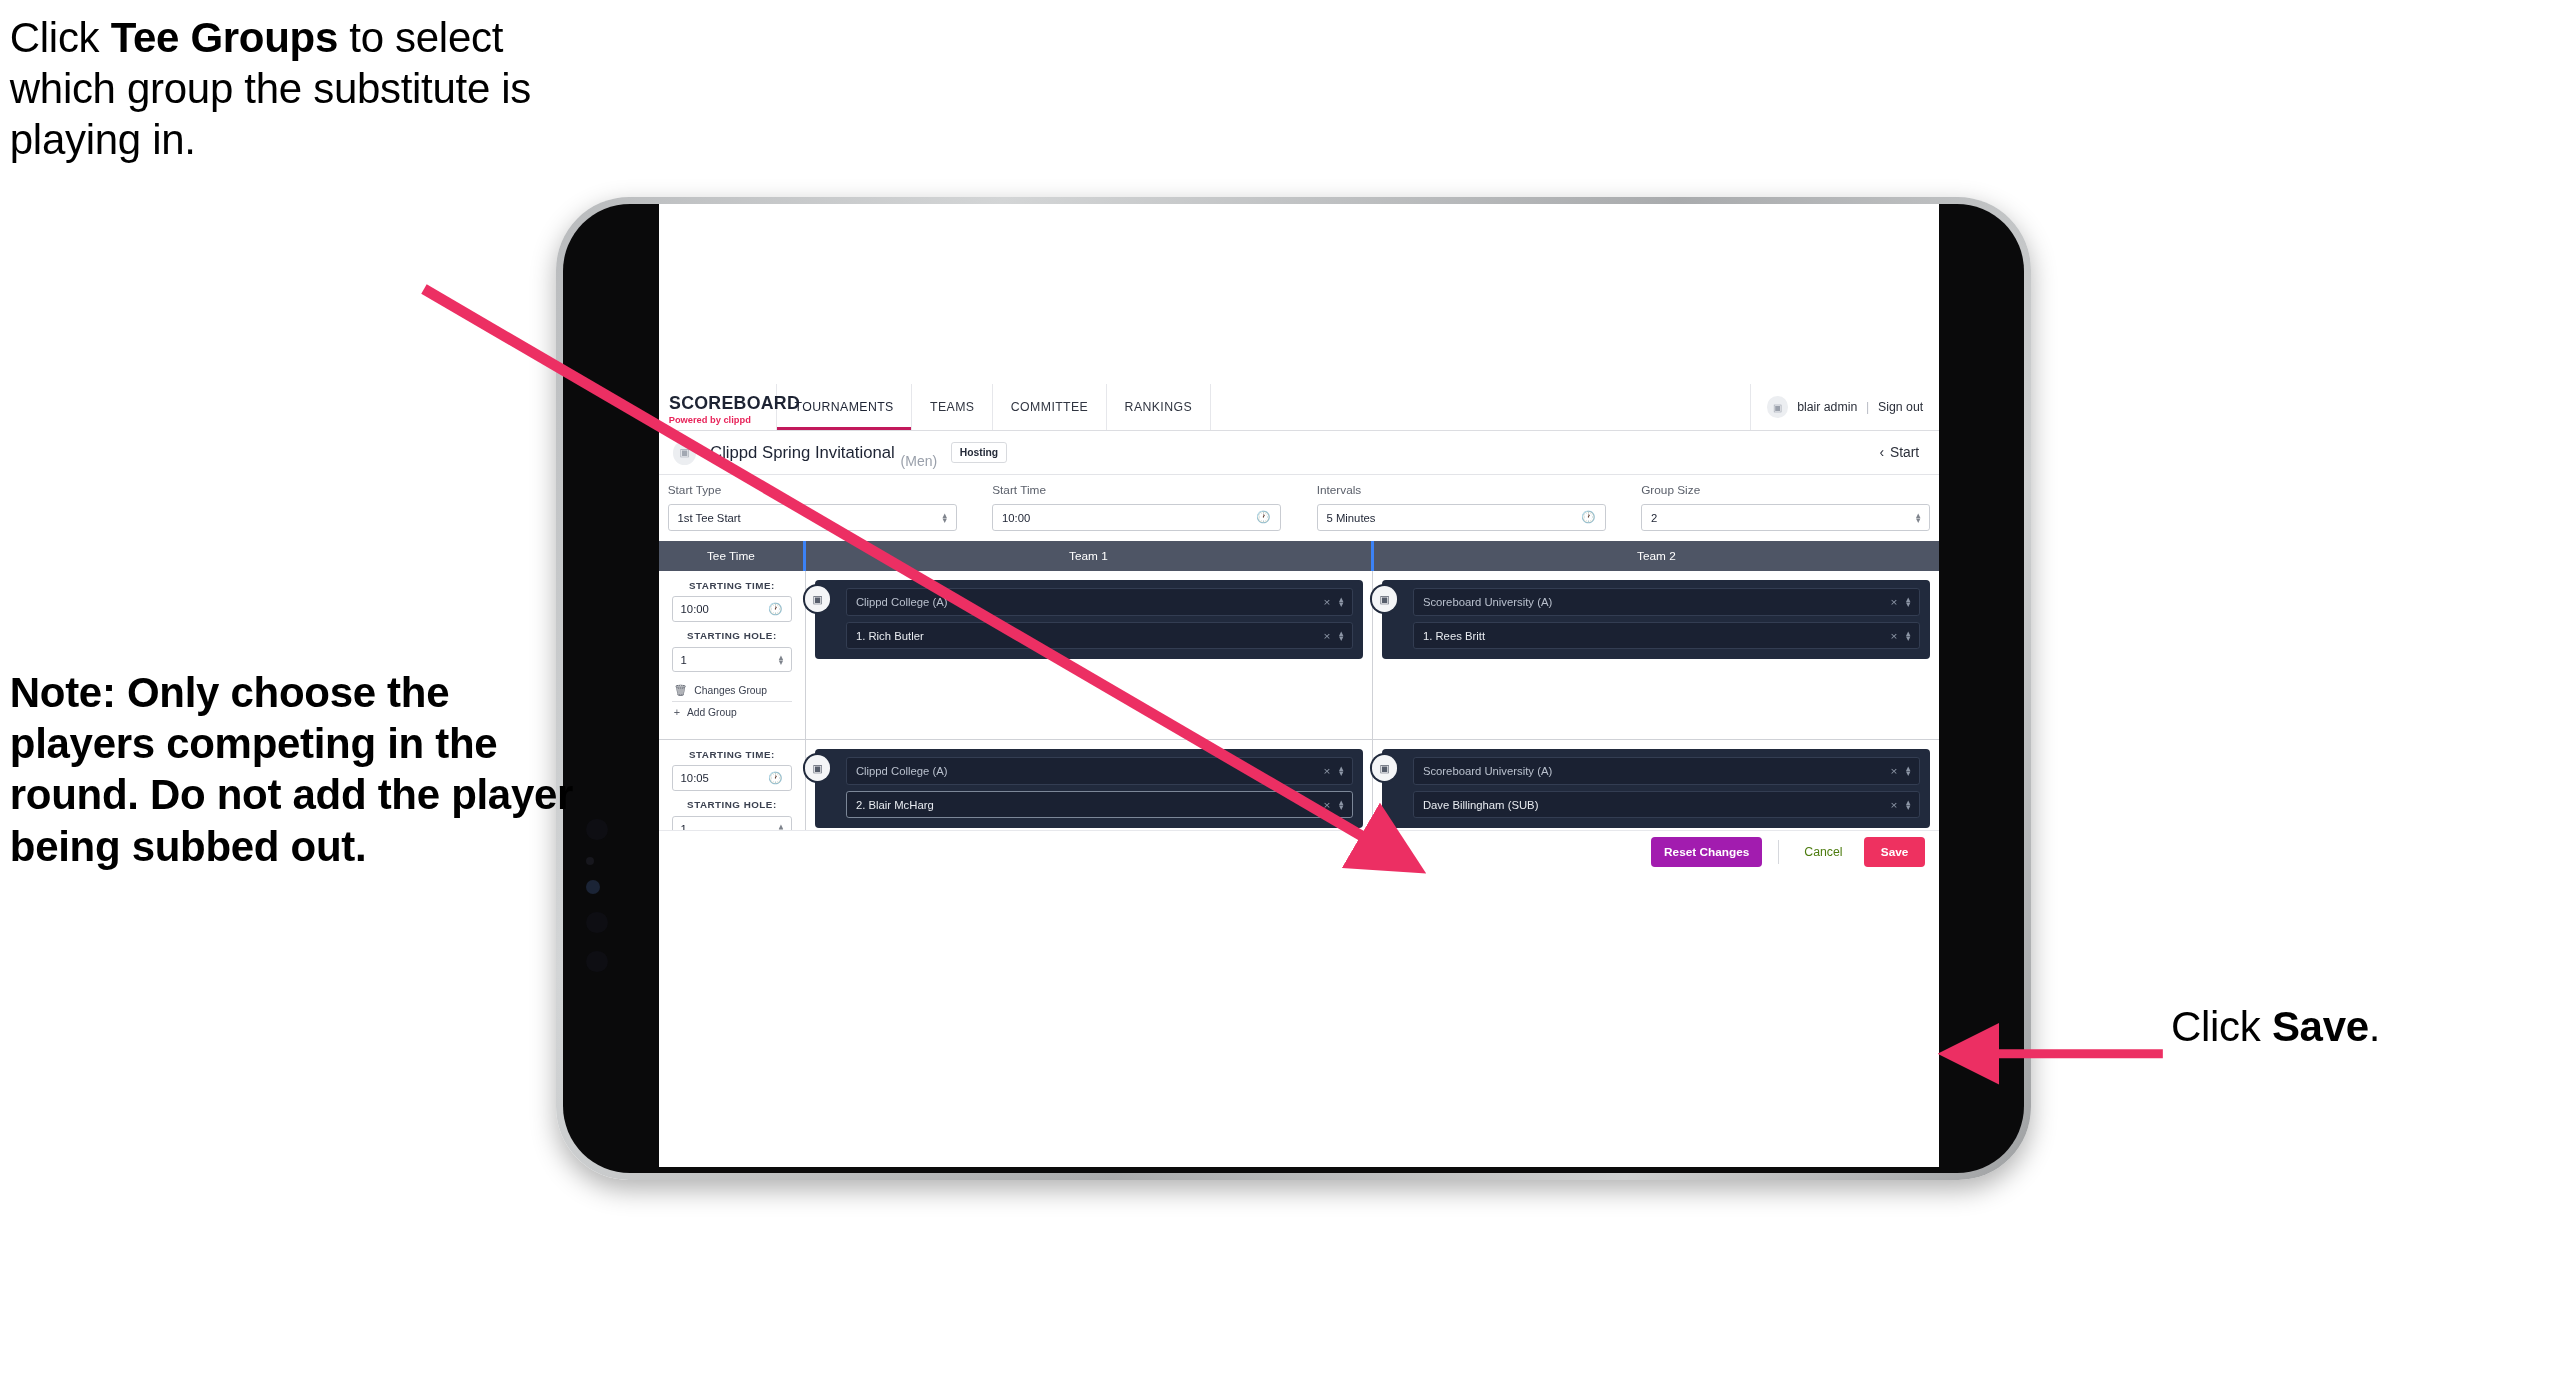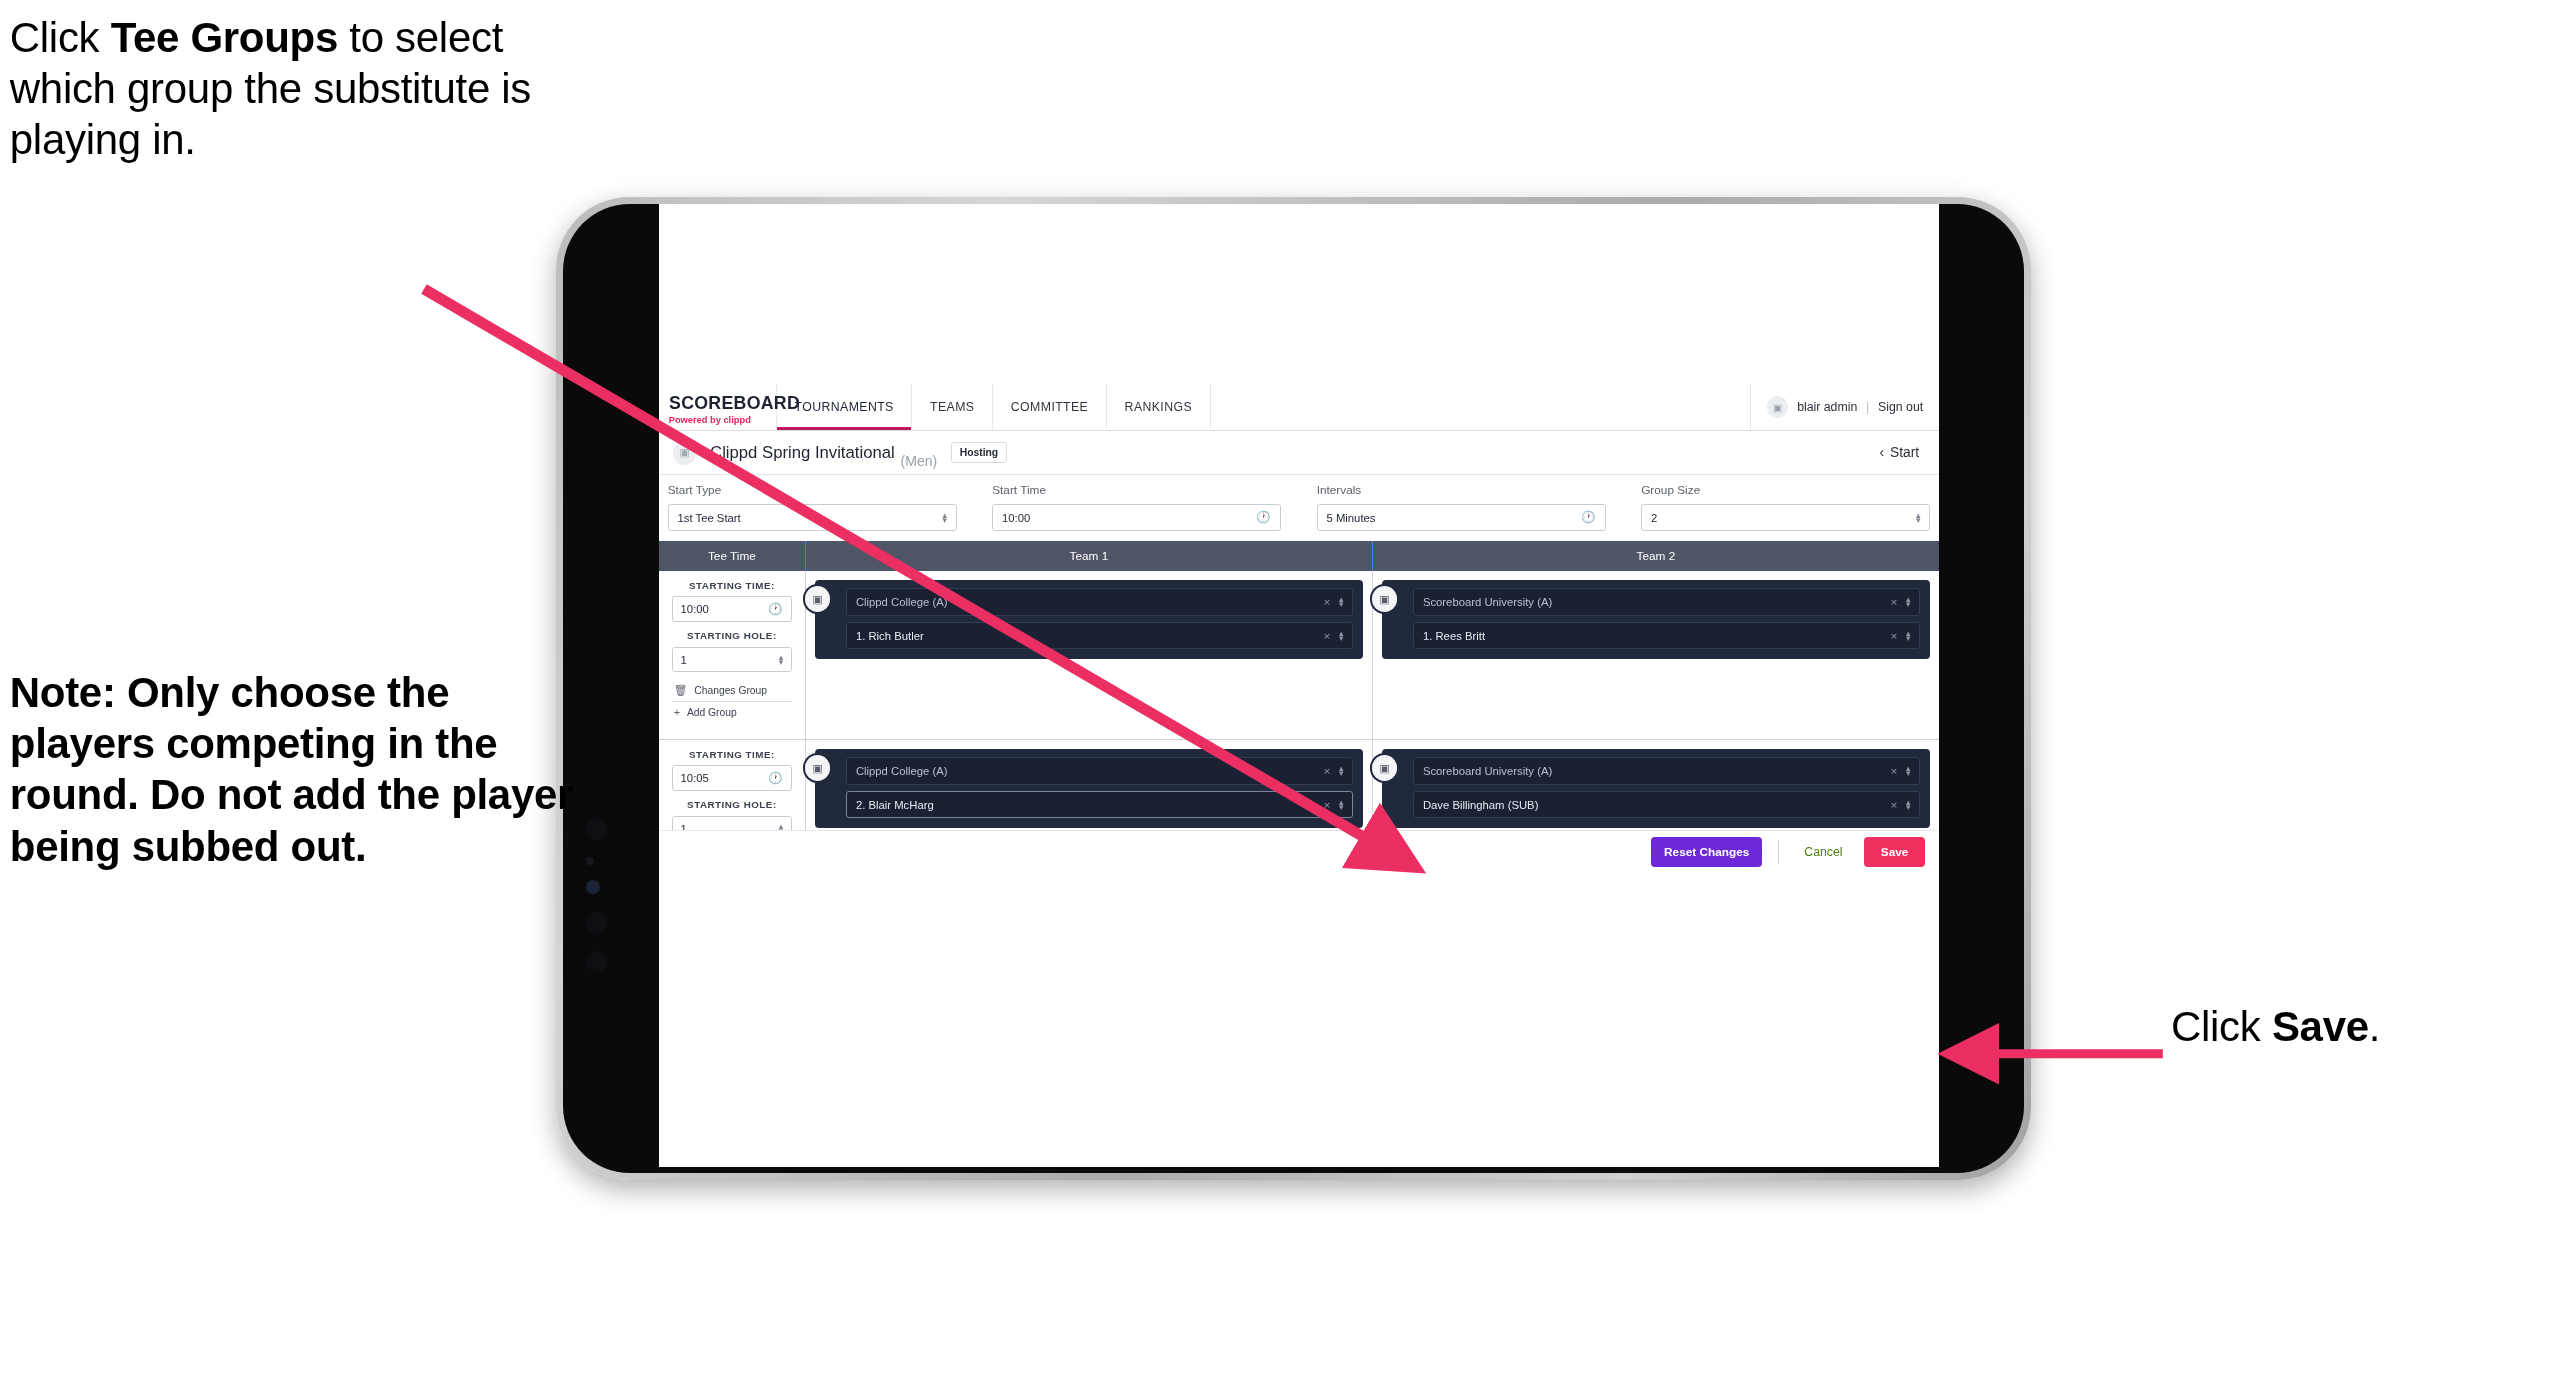--- a/index.html
+++ b/index.html
@@ -159,21 +159,21 @@
     font-size:8.8px; color:#7e838c;
   }
 
   
   .tbl { flex:1; display:flex; flex-direction:column; min-height:0; }
   .tbl-head {
     display:flex; background:#4e5565; height:29.5px; min-height:29.5px;
   }
   .th {
     color:#fff; font-size:11.8px; display:flex; align-items:center; justify-content:center;
-    border-right:1px solid #3b82f6;
+    border-right:3px solid #3b82f6;
   }
   .th.tee  { width:147px; min-width:147px; }
   .th.team { flex:1; }
   .th:last-child { border-right:none; }
 
   .tbl-body { flex:1; overflow:hidden; }
   .trow { display:flex; border-bottom:1px solid #cfd1d6; }
   .trow.r1, .trow.r2 { height:169px; }
 
   .cell-tee {
@@ -247,21 +247,21 @@
 
   
   .footer {
     height:43px; min-height:43px;
     display:flex; align-items:center; justify-content:flex-end;
     gap:0; padding:0 13.8px;
     background:#fff;
     border-top:1px solid #e7e8ec;
   }
   .btn-reset {
-    background:#6d28d9; color:#fff; font-size:11.8px; font-weight:bold;
+    background:#a21caf; color:#fff; font-size:11.8px; font-weight:bold;
     border:none; border-radius:3.9px; padding:7.9px 12.8px; cursor:pointer;
     font-family:inherit;
   }
   .foot-div { width:1px; height:23.6px; background:#d6d8dd; margin:0 15.7px; }
   .btn-cancel {
     background:none; border:none; font-size:12.3px; color:#4d7c0f;
     cursor:pointer; padding:7.9px 9.8px; margin-right:11.8px; font-family:inherit;
   }
   .btn-save {
     background:#ee3160; color:#fff; font-size:11.8px; font-weight:bold;

